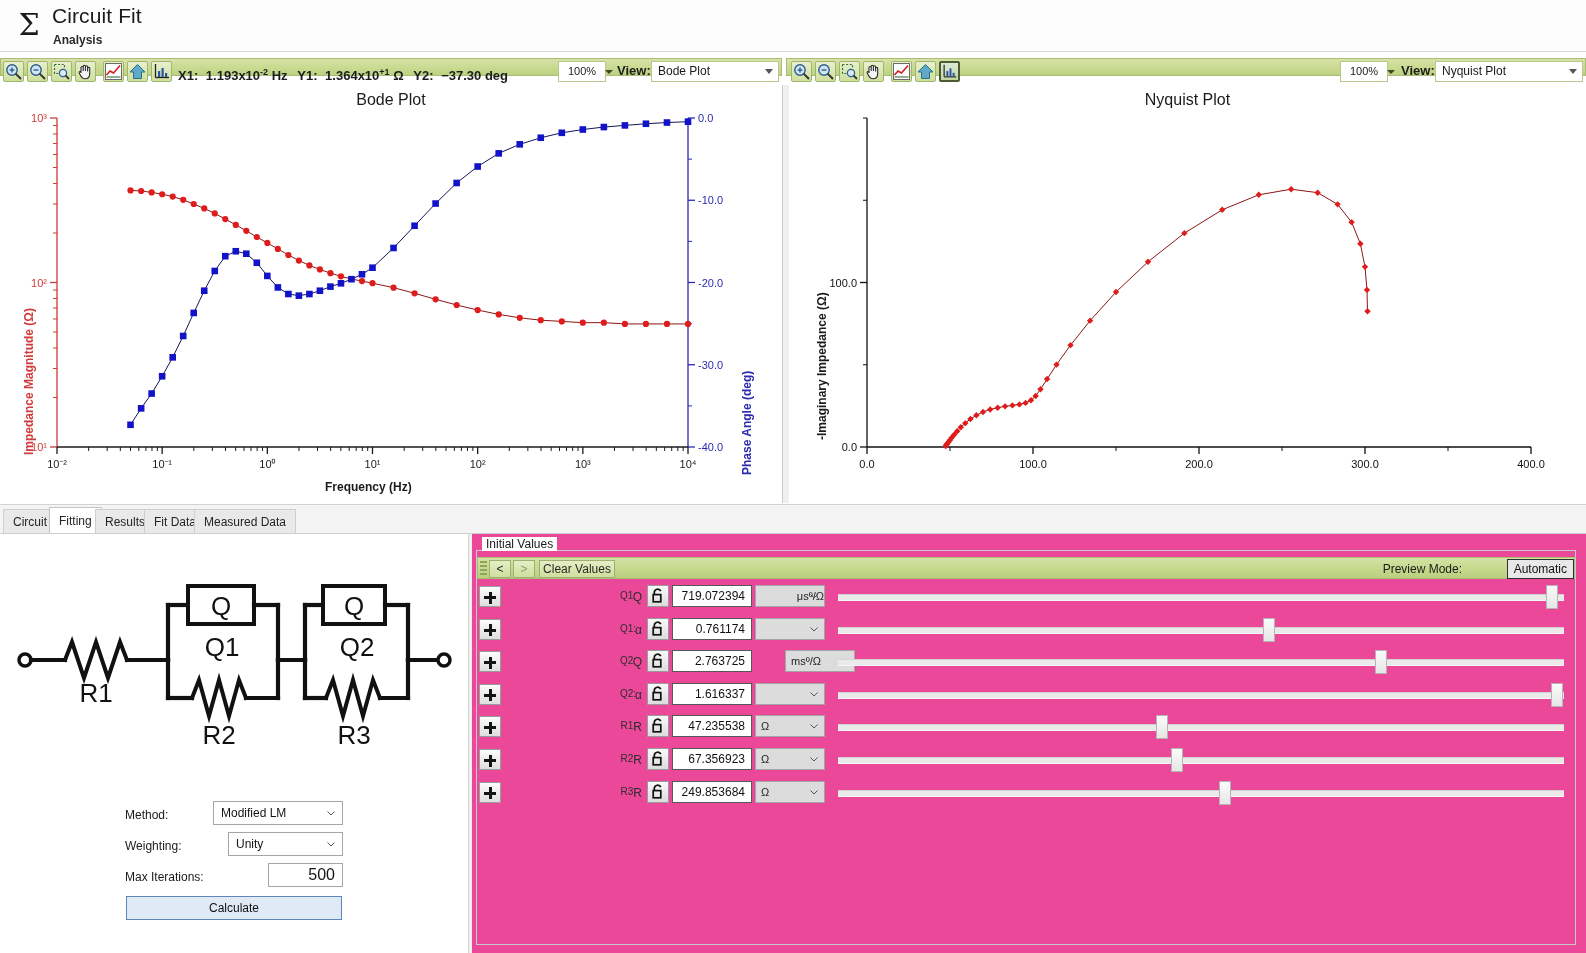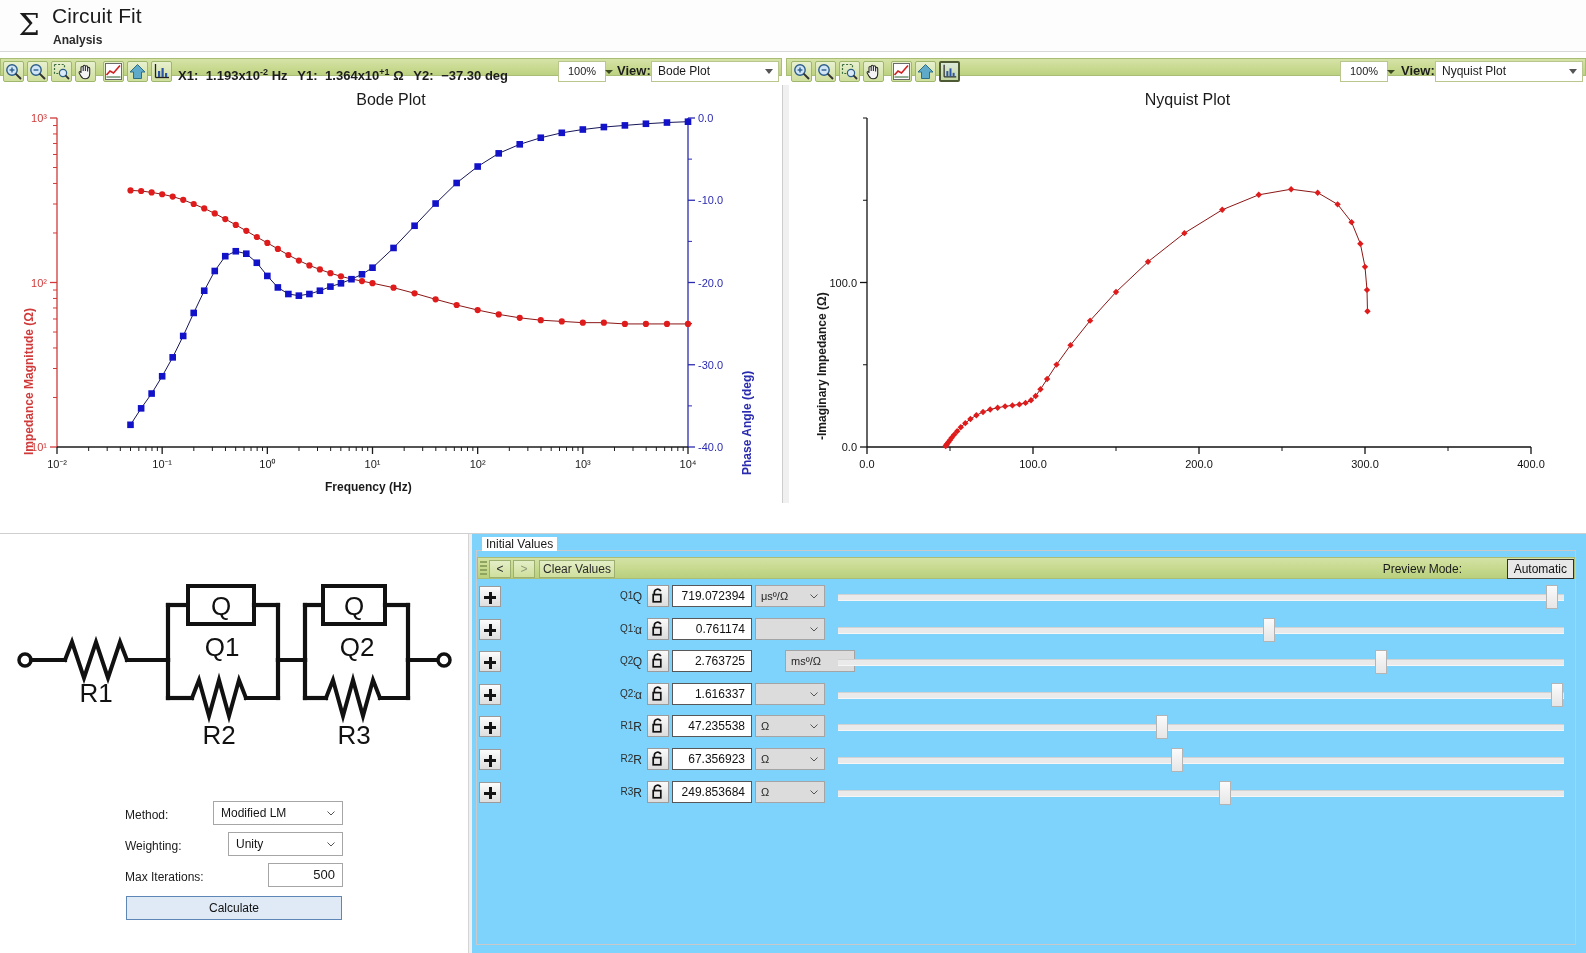--- a/index.html
+++ b/index.html
@@ -61,32 +61,32 @@
   .tab{position:absolute;top:4px;height:25px;line-height:24px;padding:0 9px;font-size:12px;
     background:#e9e9e9;border:1px solid #cfcfcf;border-bottom:none;color:#242424;cursor:pointer;
     box-sizing:border-box;}
   .tab.active{background:#ffffff;border-color:#c4c4c4;top:2px;height:28px;line-height:26px;font-weight:normal;}
   .tab-under{position:absolute;left:0;top:533px;width:1586px;height:1px;background:#cfcfcf;}
 
   
   .leftpanel{position:absolute;left:0;top:534px;width:468px;height:419px;background:#fff;}
   .vsplit{position:absolute;left:468px;top:534px;width:4px;height:419px;background:#efefef;
     border-left:1px solid #d4d4d4;border-right:1px solid #d4d4d4;}
-  .rightpanel{position:absolute;left:472px;top:534px;width:1114px;height:419px;background:#7dd3fc;}
+  .rightpanel{position:absolute;left:472px;top:534px;width:1114px;height:419px;background:#ec4899;}
 
   
   .circuit{position:absolute;left:10px;top:38px;}
 
   
   .frow{position:absolute;font-size:12px;color:#1a1a1a;}
   .fcombo{position:absolute;height:24px;background:#fff;border:1px solid #a6a6a6;box-sizing:border-box;
     font-size:12px;line-height:22px;padding-left:7px;color:#141414;cursor:pointer;}
   .fcombo .cv{position:absolute;right:7px;top:9px;width:8px;height:5px;}
   .fnum{position:absolute;height:24px;background:#fff;border:1px solid #a6a6a6;box-sizing:border-box;
-    font-size:13px;line-height:22px;padding-right:7px;text-align:right;color:#141414;}
+    font-size:16px;line-height:22px;padding-right:7px;text-align:right;color:#141414;}
   .calcbtn{position:absolute;height:24px;background:#dfeaf6;border:1px solid #5e87b8;box-sizing:border-box;
     font-size:12px;line-height:22px;text-align:center;color:#111;cursor:pointer;}
 
   
   .groupbox{position:absolute;border:1px solid #c9c9c9;box-sizing:border-box;}
   .grouplabel{position:absolute;background:#fff;padding:0 4px;font-size:12px;color:#1a1a1a;}
 
   .greenbar{position:absolute;background:linear-gradient(to bottom,#d4e2a4 0%,#c7da8f 50%,#b9cf7d 100%);
     border:1px solid #a9bd77;box-sizing:border-box;}
   .grip{position:absolute;width:7px;top:3px;height:16px;
@@ -517,20 +517,37 @@
         <polygon points="528.69,104.48299999999999 531.8900000000001,107.68299999999999 528.69,110.883 525.49,107.68299999999999" fill="#e01b1b"></polygon>
         <polygon points="548.61,116.16249999999998 551.8100000000001,119.36249999999998 548.61,122.56249999999999 545.41,119.36249999999998" fill="#e01b1b"></polygon>
         <polygon points="562.5539999999999,133.9285 565.7539999999999,137.1285 562.5539999999999,140.3285 559.3539999999998,137.1285" fill="#e01b1b"></polygon>
         <polygon points="571.352,155.478 574.552,158.678 571.352,161.878 568.1519999999999,158.678" fill="#e01b1b"></polygon>
         <polygon points="576,178.6725 579.2,181.8725 576,185.0725 572.8,181.8725" fill="#e01b1b"></polygon>
         <polygon points="577.992,201.70250000000001 581.192,204.9025 577.992,208.1025 574.7919999999999,204.9025" fill="#e01b1b"></polygon>
         <polygon points="578.49,223.0875 581.69,226.2875 578.49,229.48749999999998 575.29,226.2875" fill="#e01b1b"></polygon>
       </svg>
   </div>
 
+  <div class="tabstrip">
+    <div class="tab" style="left:3px;">
+      <span>Circuit</span>
+    </div>
+    <div class="tab active" style="left:49px;">
+      <span>Fitting</span>
+    </div>
+    <div class="tab" style="left:95px;">
+      <span>Results</span>
+    </div>
+    <div class="tab" style="left:144px;">
+      <span>Fit Data</span>
+    </div>
+    <div class="tab" style="left:194px;">
+      <span>Measured Data</span>
+    </div>
+  </div>
   <div class="tab-under"></div>
 
   <div class="leftpanel">
 
     <svg class="circuit" width="450" height="180" viewBox="0 0 450 180">
       <g stroke="#111" stroke-width="4.2" fill="none" stroke-linecap="square">
 
         <circle cx="15" cy="88" r="6" fill="#fff" stroke-width="3.5"></circle>
         <line x1="21" y1="88" x2="55" y2="88"></line>
 
@@ -614,21 +631,21 @@
 
     <div id="param-rows">
         <div class="plusbtn" style="left: 7px; top: 52px;"></div>
         <div class="plabel" style="left: 120px; top: 56px; width: 44px;">Q1:</div>
         <div class="psym" style="left: 150px; top: 56px; width: 20px;">Q</div>
         <div class="lockbtn" style="left: 175px; top: 51px;"><svg width="20" height="20" viewBox="0 0 20 20">
             <path d="M6.3 8.6V6.3a3.4 3.4 0 0 1 6.5-1.1" fill="none" stroke="#111" stroke-width="1.7"></path>
             <rect x="5.2" y="8.6" width="7.6" height="7.2" fill="none" stroke="#111" stroke-width="1.7"></rect>
           </svg></div>
         <div class="pval" style="left: 200px; top: 51px;">719.072394</div>
-        <div class="punit" style="left: 283px; top: 51px;"><span>μsº/Ω</span><svg class="cv" viewBox="0 0 8 5">
+        <div class="punit" style="left: 283px; top: 51px; text-align: right;"><span>μsº/Ω</span><svg class="cv" viewBox="0 0 8 5">
             <polyline points="0.5,0.5 4,4 7.5,0.5" fill="none" stroke="#555" stroke-width="1"></polyline>
           </svg></div>
         <div class="strack" style="left: 366px; top: 60px; width: 726px;"></div>
         <div class="sthumb" style="left: 1074.29px; top: 51px;"></div>
         <div class="plusbtn" style="left: 7px; top: 84.6px;"></div>
         <div class="plabel" style="left: 120px; top: 88.6px; width: 44px;">Q1:</div>
         <div class="psym" style="left: 150px; top: 88.6px; width: 20px;">α</div>
         <div class="lockbtn" style="left: 175px; top: 83.6px;"><svg width="20" height="20" viewBox="0 0 20 20">
             <path d="M6.3 8.6V6.3a3.4 3.4 0 0 1 6.5-1.1" fill="none" stroke="#111" stroke-width="1.7"></path>
             <rect x="5.2" y="8.6" width="7.6" height="7.2" fill="none" stroke="#111" stroke-width="1.7"></rect>

